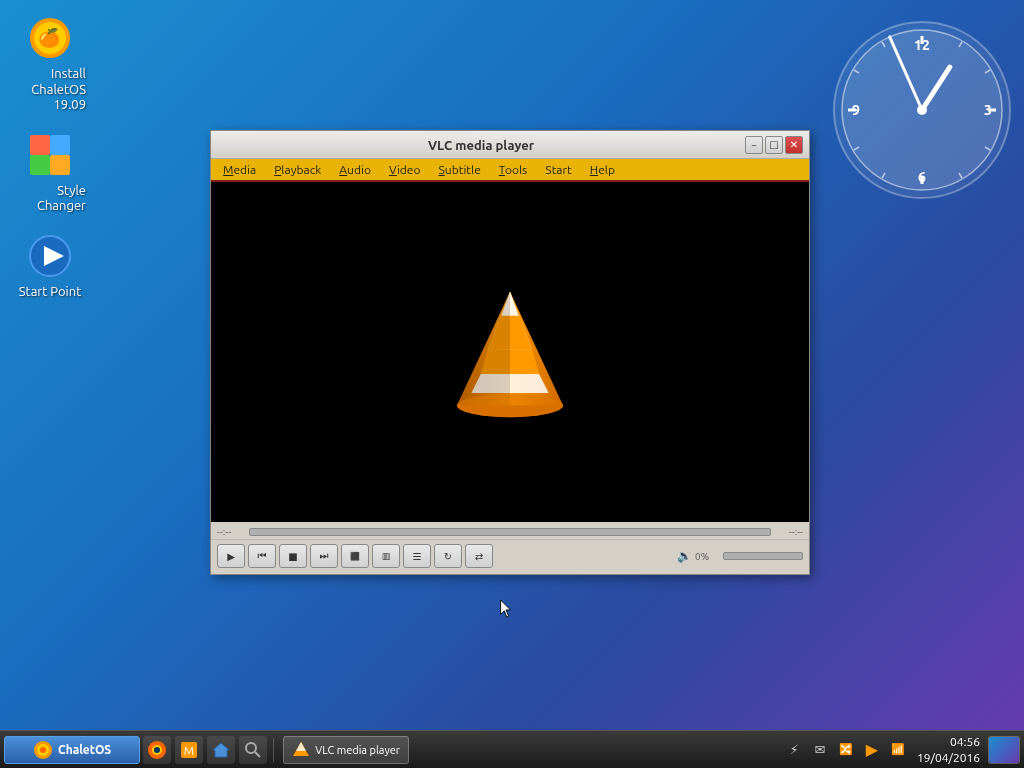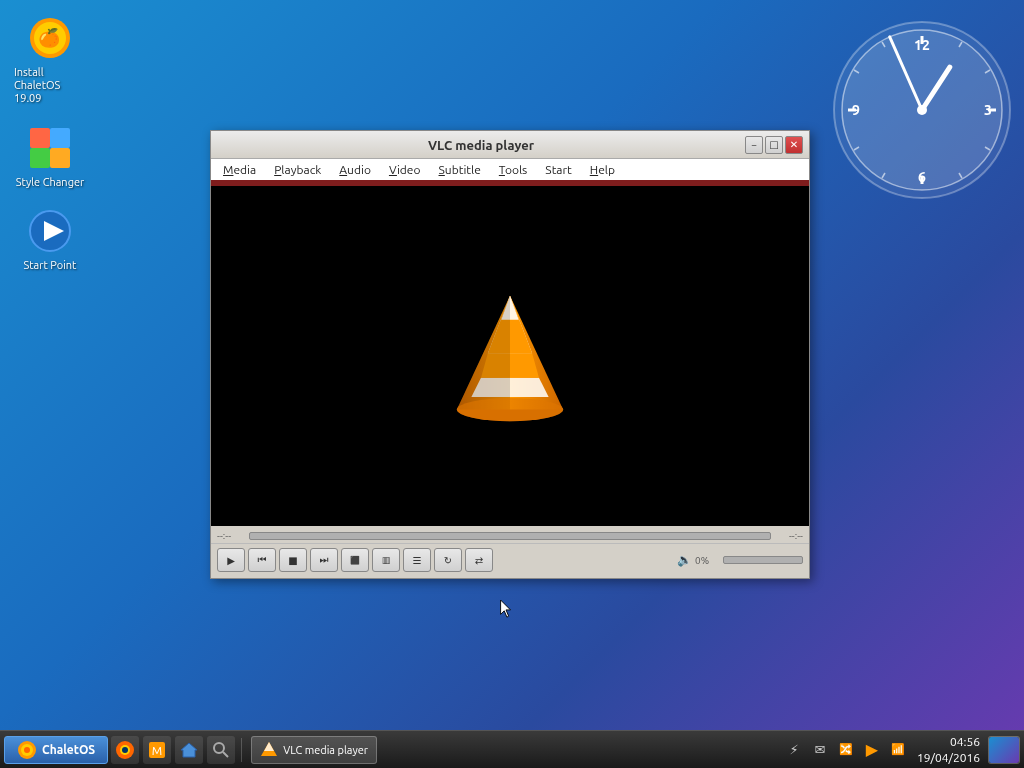--- a/index.html
+++ b/index.html
@@ -34,22 +34,22 @@
     .desktop-icon .icon-img {
       width: 48px;
       height: 48px;
       display: flex;
       align-items: center;
       justify-content: center;
       margin-bottom: 4px;
     }
     .desktop-icon .icon-label {
       color: white;
-      font-size: 11px;
-      text-align: left;
+      font-size: 13px;
+      text-align: right;
       text-shadow: 1px 1px 2px rgba(0,0,0,0.7);
       line-height: 1.2;
     }
 
     
     .clock-widget {
       position: absolute;
       top: 20px;
       right: 12px;
       width: 180px;
@@ -101,23 +101,23 @@
       font-size: 10px;
       background: linear-gradient(to bottom, #e8e8e8, #d0d0d0);
       color: #333;
     }
     .win-btn.close {
       background: linear-gradient(to bottom, #e05050, #c03030);
       color: white;
     }
     .vlc-menubar {
       display: flex;
-      background: #ffffff;
+      background: #eab308;
       padding: 2px 4px;
-      border-bottom: 6px solid #7f1d1d;
+      border-bottom: 2px solid #7f1d1d;
       gap: 2px;
     }
     .vlc-menu-item {
       padding: 2px 8px;
       font-size: 12px;
       color: #222;
       cursor: pointer;
       border-radius: 2px;
     }
     .vlc-menu-item .underline {
@@ -223,21 +223,21 @@
       gap: 2px;
       border-top: 1px solid #555;
     }
     .taskbar-start {
       display: flex;
       align-items: center;
       gap: 5px;
       background: linear-gradient(to bottom, #4a90d9, #2a60a9);
       border: 1px solid #5aa0e9;
       border-radius: 3px;
-      padding: 3px 12px;
+      padding: 3px 28px;
       cursor: pointer;
       color: white;
       font-size: 12px;
       font-weight: bold;
       height: 28px;
     }
     .taskbar-icon {
       width: 28px;
       height: 28px;
       border-radius: 3px;

